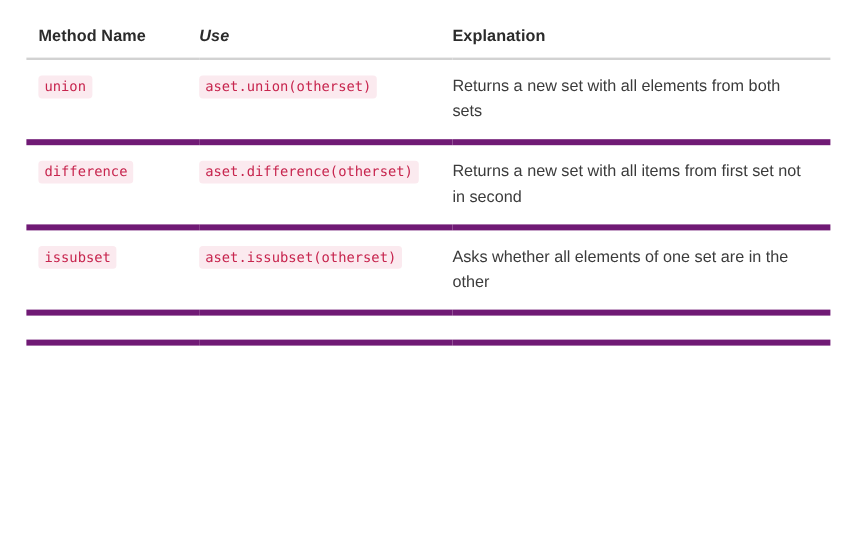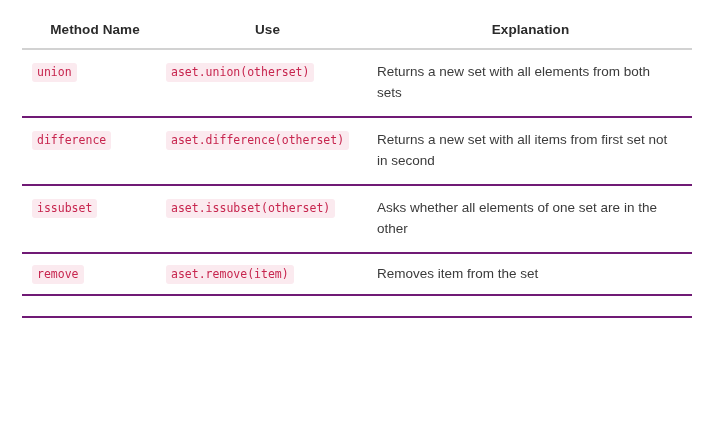--- a/index.html
+++ b/index.html
@@ -25,36 +25,36 @@
     width: 670px;
     border-collapse: collapse;
     table-layout: fixed;
   }
 
   table.method-table col.c-method { width: 144px; }
   table.method-table col.c-use    { width: 211px; }
   table.method-table col.c-expl   { width: 315px; }
 
   thead th {
-    text-align: center;
+    text-align: left;
     font-family: "Liberation Sans", sans-serif;
     font-size: 13.5px;
     font-weight: bold;
     color: #2b2b2b;
     padding: 0 8px 11px 0;
     border-bottom: 2px solid #d2d2d2;
     vertical-align: bottom;
     letter-spacing: 0.1px;
   }
   thead th.h-method { padding-left: 10px; }
-  thead th.h-use    { padding-left: 0px; }
+  thead th.h-use    { padding-left: 0px; font-style: italic; }
   thead th.h-expl   { padding-left: 0px; }
 
   tbody td {
-    border-bottom: 2px solid #701a75;
+    border-bottom: 5px solid #701a75;
     vertical-align: top;
     padding: 12px 10px 12px 0;
     font-family: "Liberation Sans", sans-serif;
     font-size: 13.5px;
     color: #3b3b3b;
     line-height: 1.55;
   }
   tbody td.cell-method { padding-left: 10px; }
   tbody td.cell-use    { padding-left: 0; }
   tbody td.cell-expl   { padding-left: 0; padding-right: 16px; margin-left: 44px; }
@@ -112,26 +112,19 @@
           </td>
         </tr>
         <tr class="r-tall">
           <td class="cell-method"><code class="code-chip">issubset</code></td>
           <td class="cell-use"><code class="code-chip">aset.issubset(otherset)</code></td>
           <td class="cell-expl">
             <span class="expl-text">Asks whether all elements of one set are in the other</span>
           </td>
         </tr>
         <tr class="r-short">
-          <td class="cell-method"><code class="code-chip">remove</code></td>
-          <td class="cell-use"><code class="code-chip">aset.remove(item)</code></td>
-          <td class="cell-expl">
-            <span class="expl-text">Removes item from the set</span>
-          </td>
-        </tr>
-        <tr class="r-short">
           <td class="cell-method"></td>
           <td class="cell-use"></td>
           <td class="cell-expl"></td>
         </tr>
       </tbody>
   </table>
 </div>
 
 </body></html>

